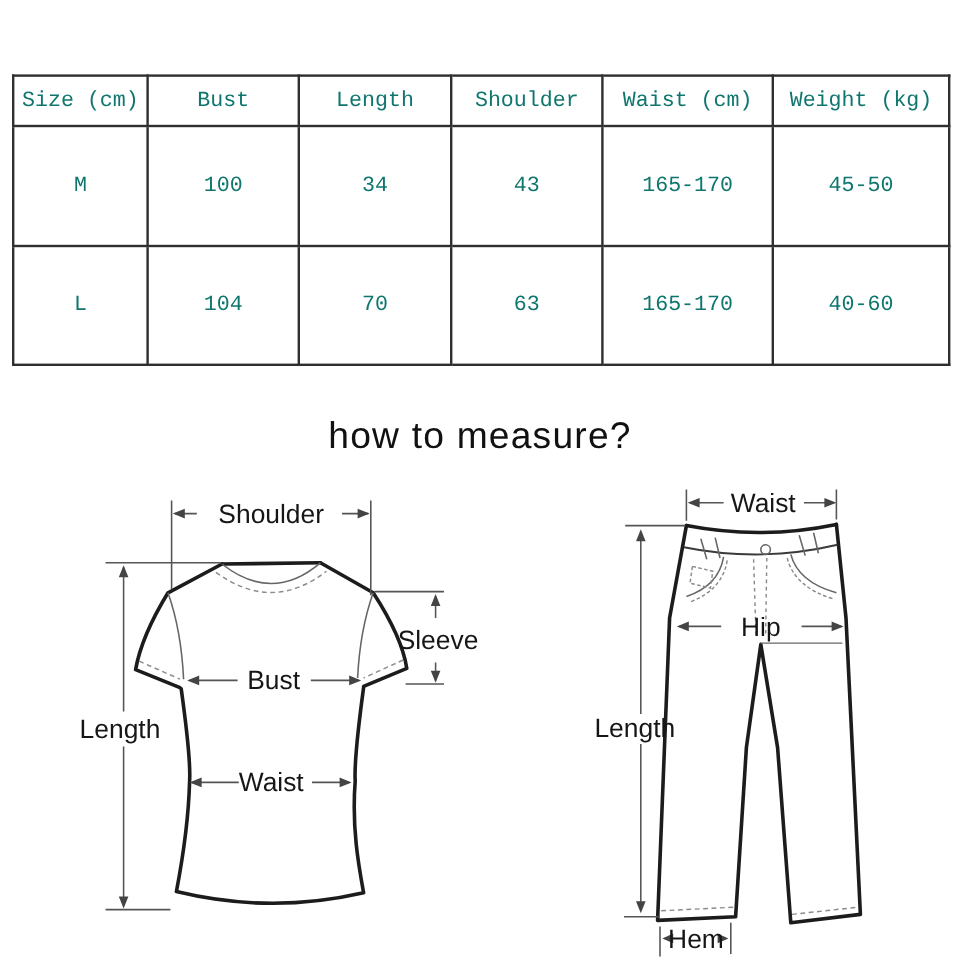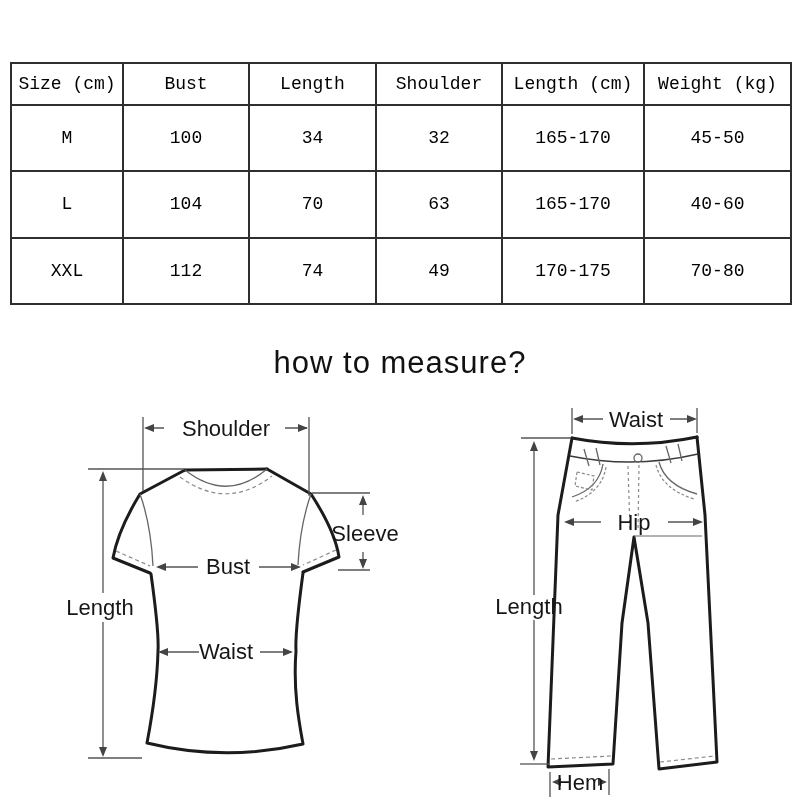--- a/index.html
+++ b/index.html
@@ -5,21 +5,21 @@
   html,body{margin:0;padding:0;background:#ffffff;}
   .sheet{
     position:relative;width:800px;height:800px;background:#ffffff;overflow:hidden;
     font-family:"Liberation Sans",sans-serif;color:#1a1a1a;
   }
   
   table.size-chart{
     position:absolute;left:10px;top:62px;width:780px;height:243px;
     border-collapse:collapse;table-layout:fixed;
     font-family:"Liberation Mono","DejaVu Sans Mono",monospace;
-    font-size:18px;color:#000000;
+    font-size:18px;color:#0f766e;
   }
   table.size-chart th,table.size-chart td{
     border:2px solid #2f2f2f;text-align:center;vertical-align:middle;
     font-weight:normal;padding:0;height:40px;white-space:nowrap;
   }
   
   .measure-heading{
     position:absolute;left:0;top:345px;width:100%;
     text-align:center;font-size:31px;font-weight:400;letter-spacing:1px;
     color:#111;margin:0;
@@ -50,48 +50,40 @@
       <col style="width:126px">
         <col style="width:142px">
         <col style="width:147px">
     </colgroup>
     <thead>
       <tr>
         <th>Size (cm)</th>
         <th>Bust</th>
         <th>Length</th>
         <th>Shoulder</th>
-        <th>Length (cm)</th>
+        <th>Waist (cm)</th>
         <th>Weight (kg)</th>
       </tr>
     </thead>
     <tbody>
       <tr>
         <td>M</td>
         <td>100</td>
         <td>34</td>
-        <td>32</td>
+        <td>43</td>
         <td>165-170</td>
         <td>45-50</td>
       </tr>
       <tr>
         <td>L</td>
         <td>104</td>
         <td>70</td>
         <td>63</td>
         <td>165-170</td>
         <td>40-60</td>
-      </tr>
-      <tr>
-        <td>XXL</td>
-        <td>112</td>
-        <td>74</td>
-        <td>49</td>
-        <td>170-175</td>
-        <td>70-80</td>
       </tr>
     </tbody>
   </table>
 
   <h1 class="measure-heading">how to measure?</h1>
 
   <svg class="diagram" width="800" height="410" viewBox="0 390 800 410">
 
     <g>
 

